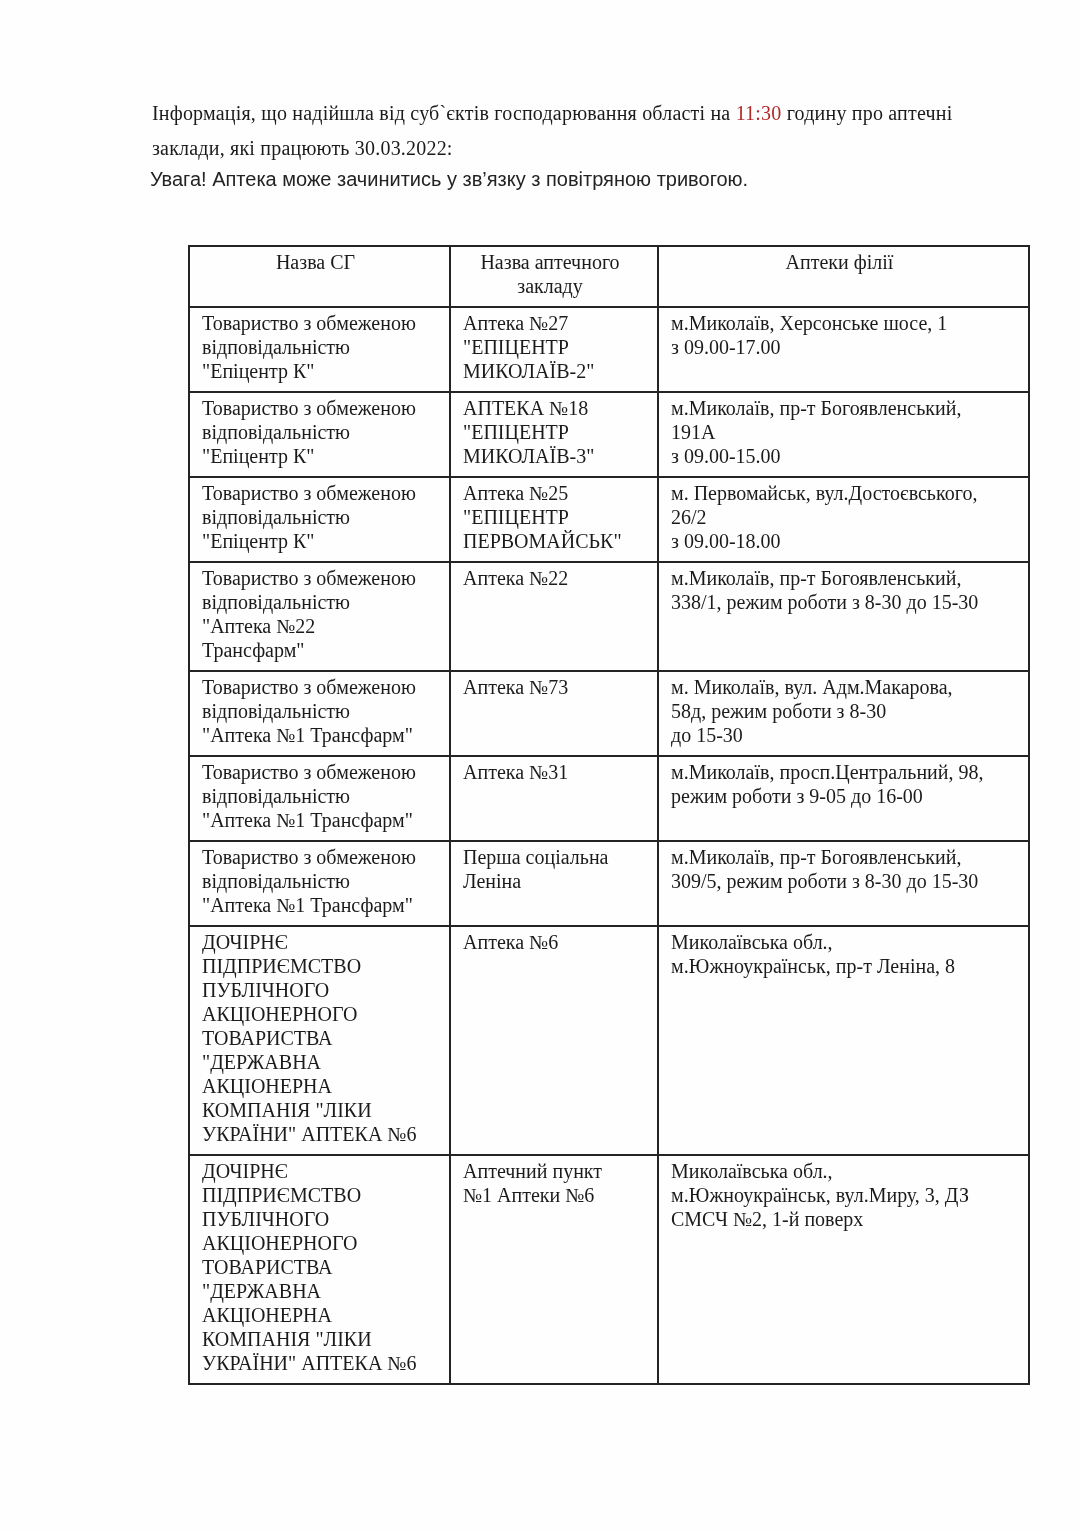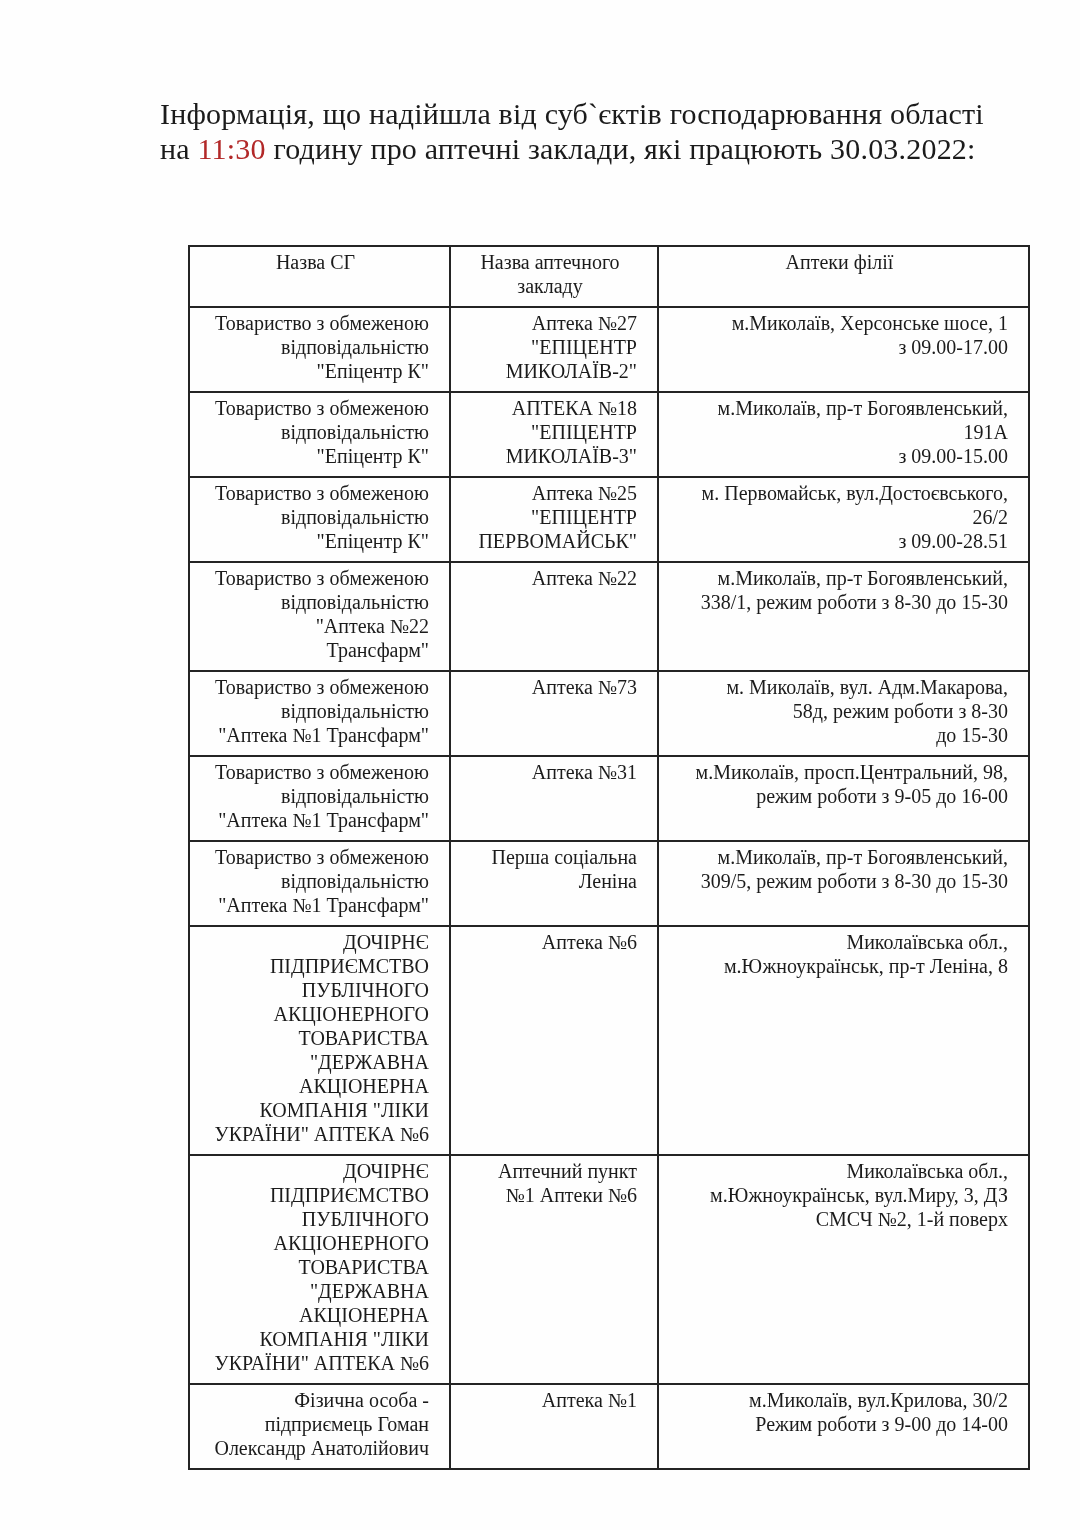--- a/index.html
+++ b/index.html
@@ -8,24 +8,24 @@
     position: relative;
     width: 1080px;
     height: 1530px;
     background: #fefefe;
     font-family: "Liberation Serif", "DejaVu Serif", serif;
     color: #1b1b1b;
     overflow: hidden;
   }
   .intro {
     position: absolute;
-    left: 160px;
+    left: 152px;
     top: 96px;
     width: 845px;
-    font-size: 30px;
+    font-size: 20px;
     line-height: 35px;
     letter-spacing: 0.2px;
   }
   .intro .time { color: #b22828; }
   .warning {
     position: absolute;
     left: 150px;
     top: 166px;
     width: 860px;
     font-family: "Liberation Sans", "DejaVu Sans", sans-serif;
@@ -51,29 +51,30 @@
     border: 2px solid #242424;
     vertical-align: top;
     padding: 3px 20px 8px 12px;
     white-space: pre-line;
     overflow: hidden;
     font-weight: normal;
     margin-top: 40px;
   }
   th.center { text-align: center; }
   th.left   { text-align: center; }
-  td { text-align: right; }
+  td { text-align: left; }
 </style>
 </head>
 <body>
 
 <div class="page">
 
   <p class="intro"><span>Інформація, що надійшла від суб`єктів господарювання області на </span><span class="time">11:30</span><span> годину про аптечні заклади, які працюють 30.03.2022:</span></p>
 
+  <p class="warning">Увага! Аптека може зачинитись у зв’язку з повітряною тривогою.</p>
 
   <table class="pharmacies">
     <colgroup>
         <col class="c1">
         <col class="c2">
         <col class="c3">
       </colgroup>
     <thead>
       <tr>
         <th class="center">Назва СГ</th>
@@ -105,21 +106,21 @@
       </tr>
       <tr>
         <td>Товариство з обмеженою
 відповідальністю
 "Епіцентр К"</td>
         <td>Аптека №25
 "ЕПІЦЕНТР
 ПЕРВОМАЙСЬК"</td>
         <td>м. Первомайськ, вул.Достоєвського,
 26/2
-з 09.00-28.51</td>
+з 09.00-18.00</td>
       </tr>
       <tr>
         <td>Товариство з обмеженою
 відповідальністю
 "Аптека №22
 Трансфарм"</td>
         <td>Аптека №22</td>
         <td>м.Миколаїв, пр-т Богоявленський,
 338/1,  режим роботи з 8-30 до 15-30</td>
       </tr>
@@ -172,24 +173,16 @@
 "ДЕРЖАВНА
 АКЦІОНЕРНА
 КОМПАНІЯ "ЛІКИ
 УКРАЇНИ" АПТЕКА №6</td>
         <td>Аптечний пункт
 №1 Аптеки №6</td>
         <td>Миколаївська обл.,
 м.Южноукраїнськ, вул.Миру, 3, ДЗ
 СМСЧ №2, 1-й поверх</td>
       </tr>
-      <tr>
-        <td>Фізична особа -
-підприємець Гоман
-Олександр Анатолійович</td>
-        <td>Аптека №1</td>
-        <td>м.Миколаїв, вул.Крилова, 30/2
-Режим роботи з 9-00 до 14-00</td>
-      </tr>
     </tbody>
   </table>
 
 </div>
 
 </body></html>

